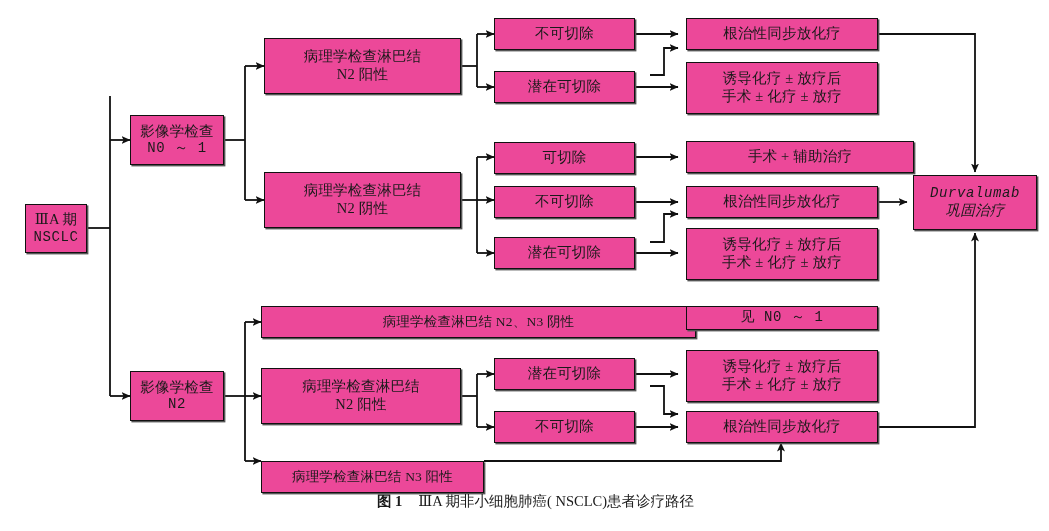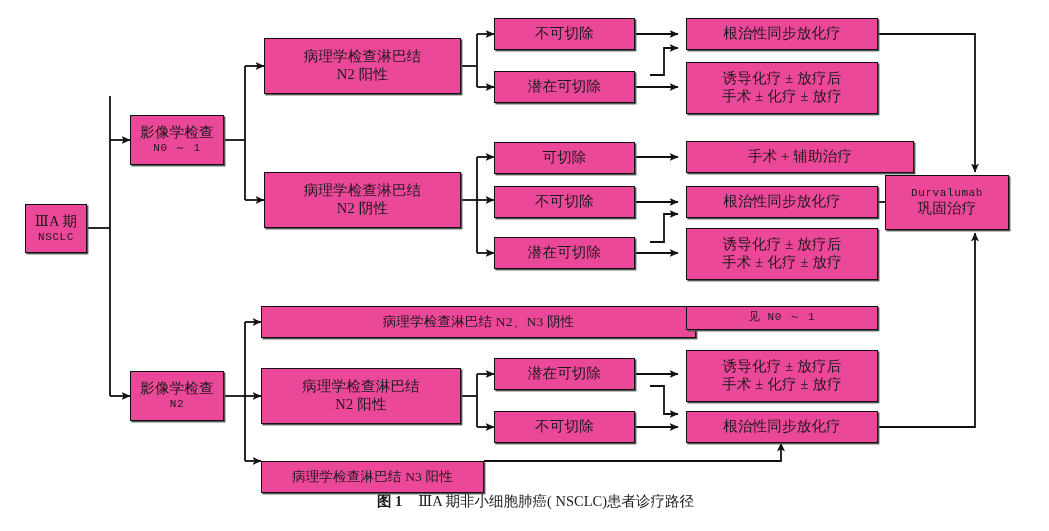--- a/index.html
+++ b/index.html
@@ -33,21 +33,21 @@
     text-align:center;
     line-height:1.22;
     font-size:14.5px;
     letter-spacing:0.2px;
     z-index:3;
     box-shadow:1.4px 1.4px 0 0 #555555;
   }
   .node .ln{display:block; white-space:nowrap;}
   .node .ln.mono{
     font-family:"Liberation Mono","DejaVu Sans Mono",monospace;
-    font-size:11px;
+    font-size:14px;
     letter-spacing:0.6px;
   }
   .node.small{font-size:13.5px;}
   .caption{
     position:absolute;
     left:0;
     top:492px;
     width:1049px;
     text-align:center;
     font-size:14.5px;
@@ -227,21 +227,21 @@
 
   <div class="node" style="left:686px; top:350px; width:192px; height:52px;">
     <span class="ln">诱导化疗 ± 放疗后</span>
     <span class="ln">手术 ± 化疗 ± 放疗</span>
   </div>
 
   <div class="node" style="left:686px; top:411px; width:192px; height:32px;">
     <span class="ln">根治性同步放化疗</span>
   </div>
 
-  <div class="node" style="left:885px; top:175px; width:124px; height:55px;">
+  <div class="node" style="left:913px; top:175px; width:124px; height:55px;font-style:italic;">
     <span class="ln mono">Durvalumab</span>
     <span class="ln">巩固治疗</span>
   </div>
 
   <div class="caption">
     <span class="figno">图 1</span><span class="gap"></span><span>ⅢA 期非小细胞肺癌( NSCLC)患者诊疗路径</span>
   </div>
 
 </div>
 

